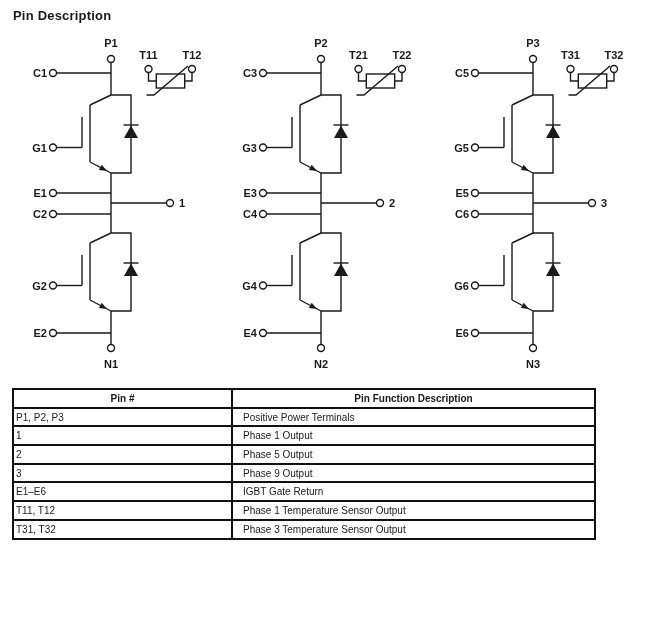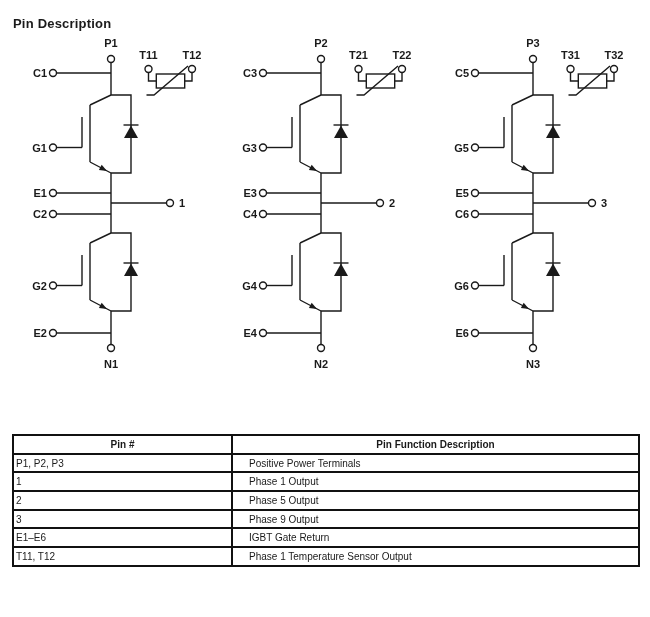--- a/index.html
+++ b/index.html
@@ -3,42 +3,42 @@
 <meta charset="utf-8">
 <style>
   html,body { margin:0; padding:0; }
   body {
     width:650px; height:617px; position:relative;
     background:#ffffff; color:#1a1a1a;
     font-family:"Liberation Sans", sans-serif;
     overflow:hidden;
   }
   .page-title {
-    position:absolute; left:13px; top:16px;
+    position:absolute; left:13px; top:8px;
     font-size:13px; font-weight:bold; letter-spacing:0.2px;
   }
   svg.diagram { position:absolute; left:0; top:0; }
   svg .cl {
     font-family:"Liberation Sans", sans-serif;
     font-size:11px; font-weight:bold; fill:#1a1a1a;
     stroke:none;
   }
   table.pin-table {
-    position:absolute; left:12px; top:388px; width:628px;
-    border-collapse:collapse; table-layout:fixed;margin-top:46px;
+    position:absolute; left:12px; top:388px; width:584px;
+    border-collapse:collapse; table-layout:fixed;
   }
   .pin-table th, .pin-table td {
     border:2px solid #111; font-size:10px; color:#1a1a1a;
     height:16.7px; padding:0 2px; line-height:1.1;
     overflow:hidden; white-space:nowrap;
   }
   .pin-table th { font-weight:bold; text-align:center; }
   .pin-table .col-pin { width:219px; }
   .pin-table td.cell-pin { text-align:left; }
-  .pin-table td.cell-desc { text-align:left; padding-left:16px; }
+  .pin-table td.cell-desc { text-align:left; padding-left:10px; }
 </style>
 </head>
 <body>
 
 <div class="page-title">Pin Description</div>
 
 <svg class="diagram" width="650" height="380" viewBox="0 0 650 380" xmlns="http://www.w3.org/2000/svg">
   <defs>
 
     <g id="igbt-cell">
@@ -153,14 +153,18 @@
       <td class="cell-desc">Phase 9 Output</td>
     </tr>
     <tr>
       <td class="cell-pin">E1–E6</td>
       <td class="cell-desc">IGBT Gate Return</td>
     </tr>
     <tr>
       <td class="cell-pin">T11, T12</td>
       <td class="cell-desc">Phase 1 Temperature Sensor Output</td>
     </tr>
+    <tr>
+      <td class="cell-pin">T31, T32</td>
+      <td class="cell-desc">Phase 3 Temperature Sensor Output</td>
+    </tr>
   </tbody>
 </table>
 
 </body></html>

